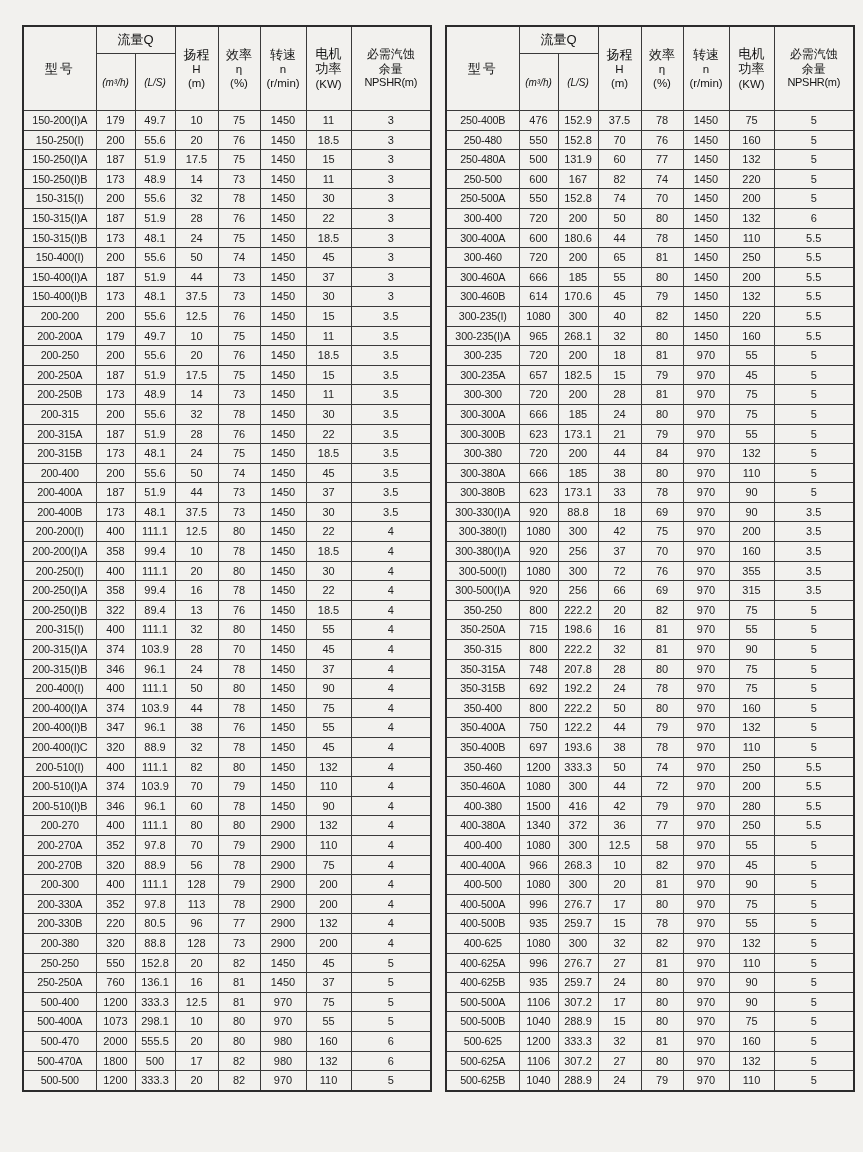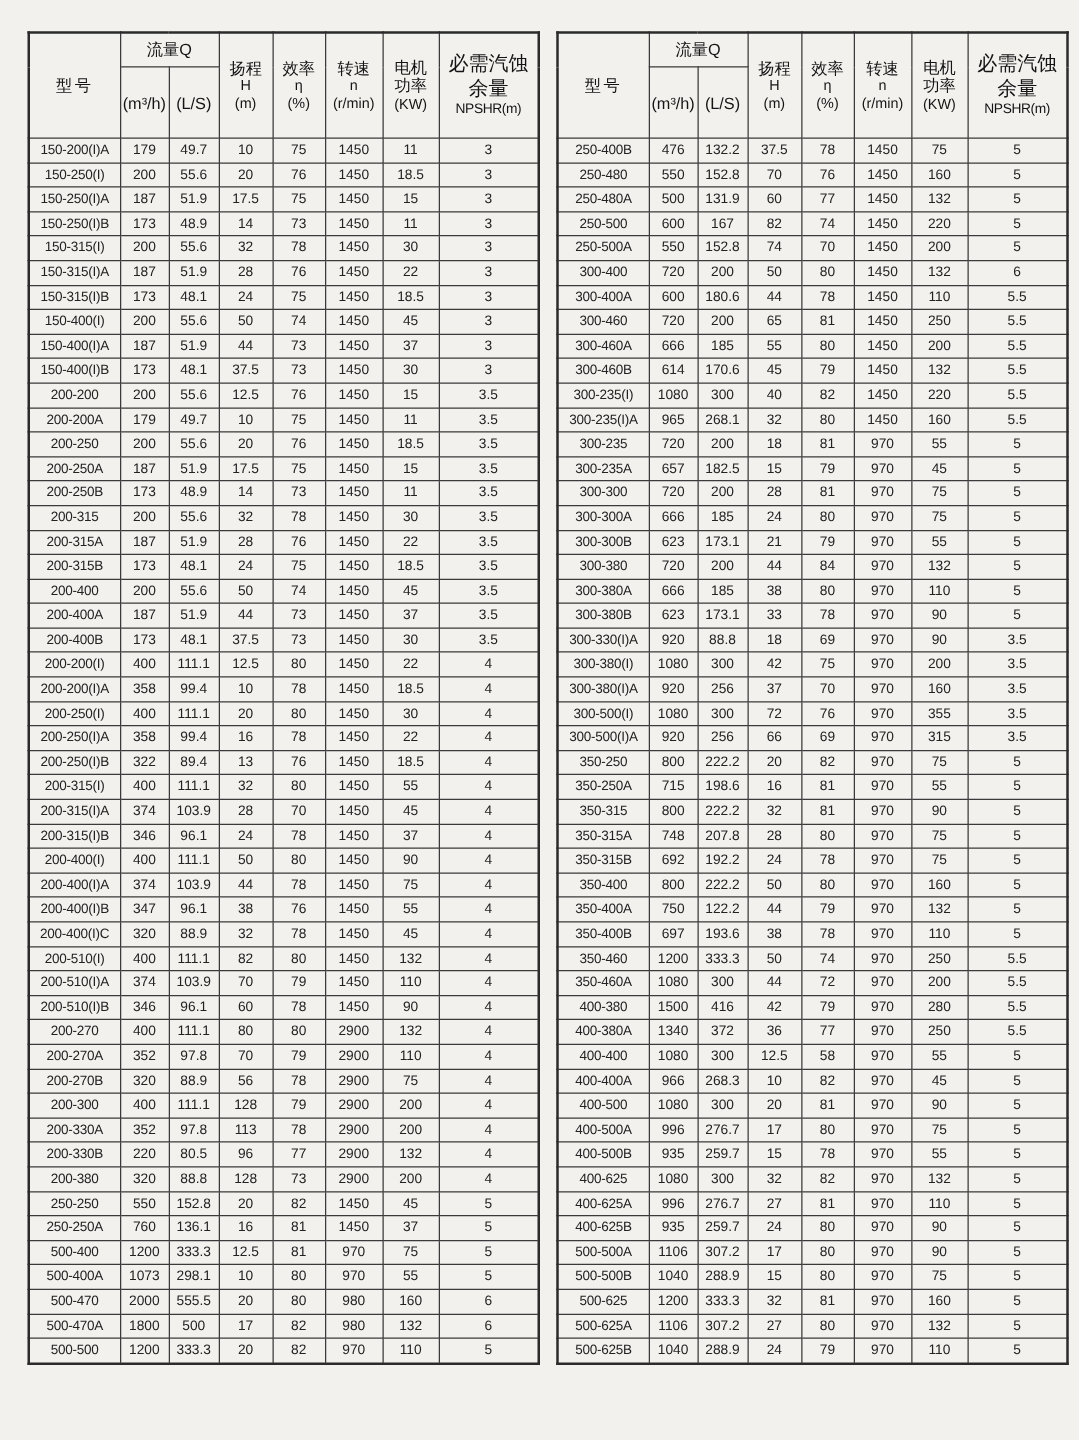--- a/index.html
+++ b/index.html
@@ -30,25 +30,25 @@
     overflow: hidden;
     white-space: nowrap;
   }
   thead th {
     font-weight: normal;
     color: #141414;
     margin-top: 10px;
   }
   tr.h-top th { height: 26px; font-size: 13px; }
   th.model-h { font-size: 14px; letter-spacing: 2px; }
-  tr.h-sub th { height: 56px; font-size: 13px; }
+  tr.h-sub th { height: 56px; font-size: 10px; font-style: italic; }
   th.stack { font-size: 12.5px; }
   th.stack .hl { display: block; line-height: 1.22; }
   th.stack .hl.latin { font-size: 11.5px; }
-  th.npshr-h .hl { font-size: 16px; }
+  th.npshr-h .hl { font-size: 12px; }
   th.npshr-h .hl.latin { font-size: 11px; letter-spacing: -0.3px; }
   tbody td {
     height: 18.6px;
     font-size: 11px;
     line-height: 18.6px;
     color: #222;
   }
   tbody td.model { font-size: 10.8px; letter-spacing: -0.2px; }
 </style>
 </head>
@@ -650,21 +650,21 @@
         </tr>
         <tr class="h-sub">
           <th>(m³/h)</th>
           <th>(L/S)</th>
         </tr>
       </thead>
       <tbody>
           <tr>
             <td class="model">250-400B</td>
             <td>476</td>
-            <td>132.2</td>
+            <td>152.9</td>
             <td>37.5</td>
             <td>78</td>
             <td>1450</td>
             <td>75</td>
             <td>5</td>
           </tr>
           <tr>
             <td class="model">250-480</td>
             <td>550</td>
             <td>152.8</td>

